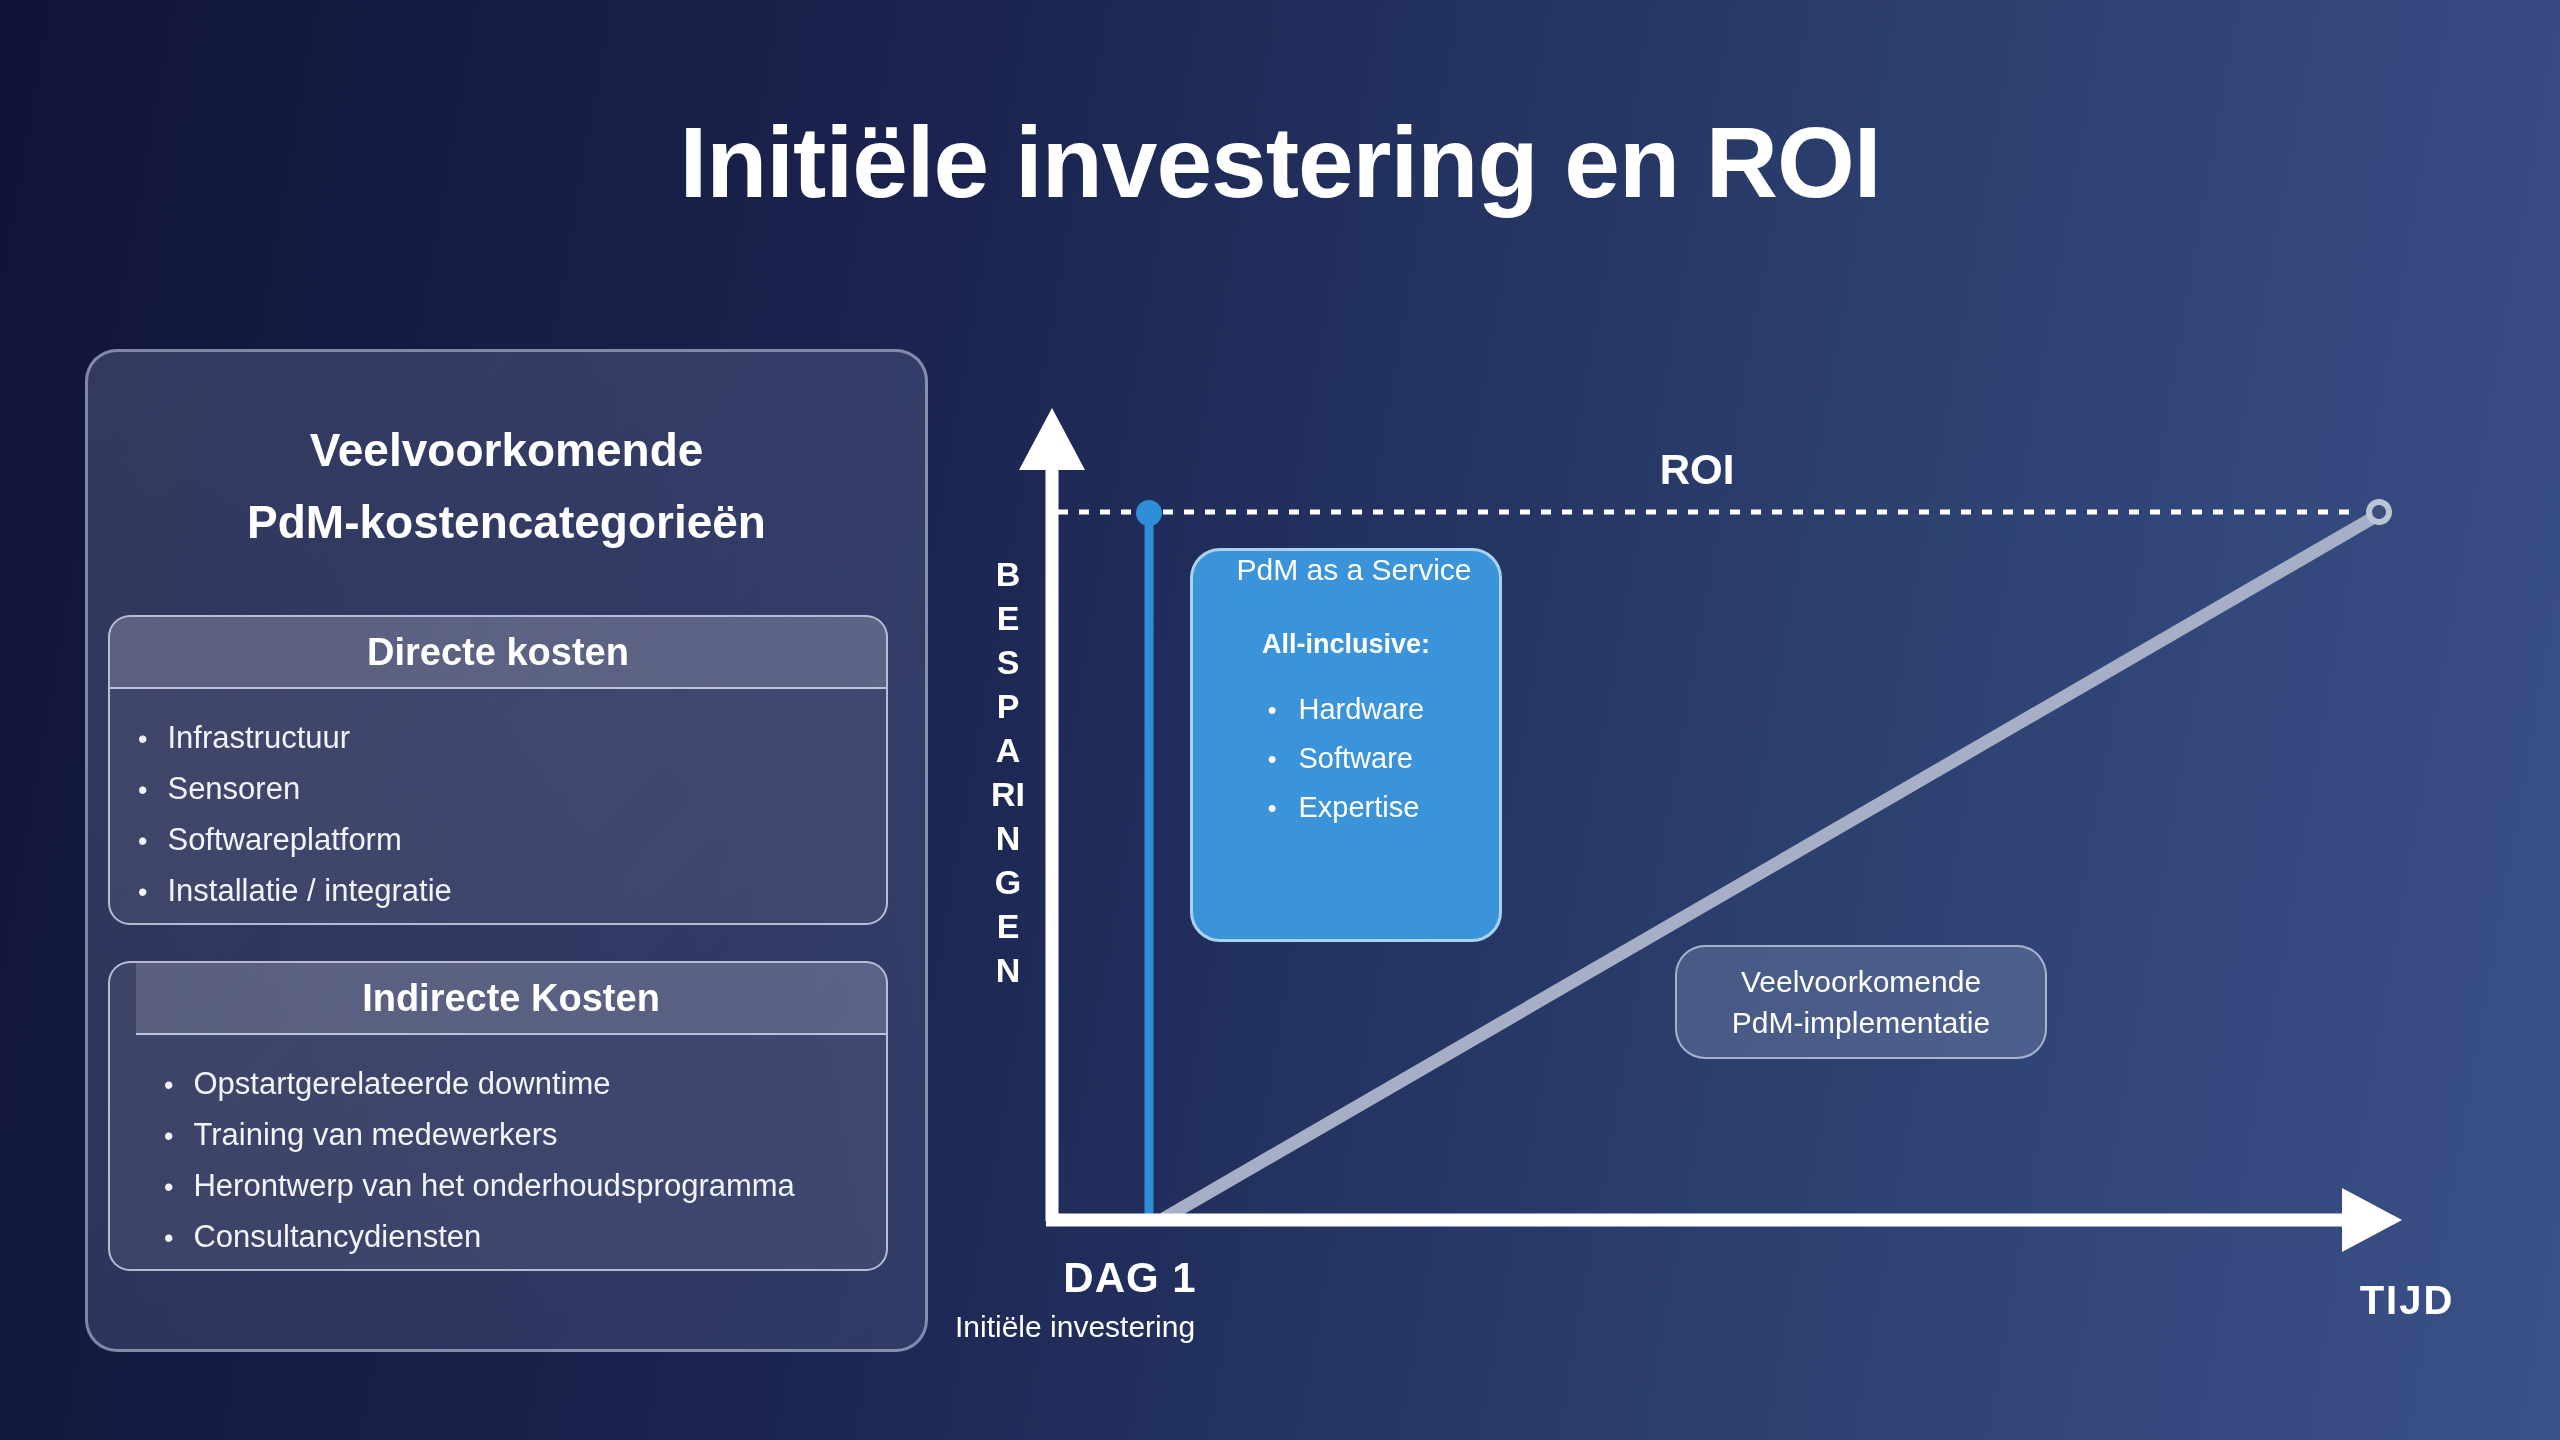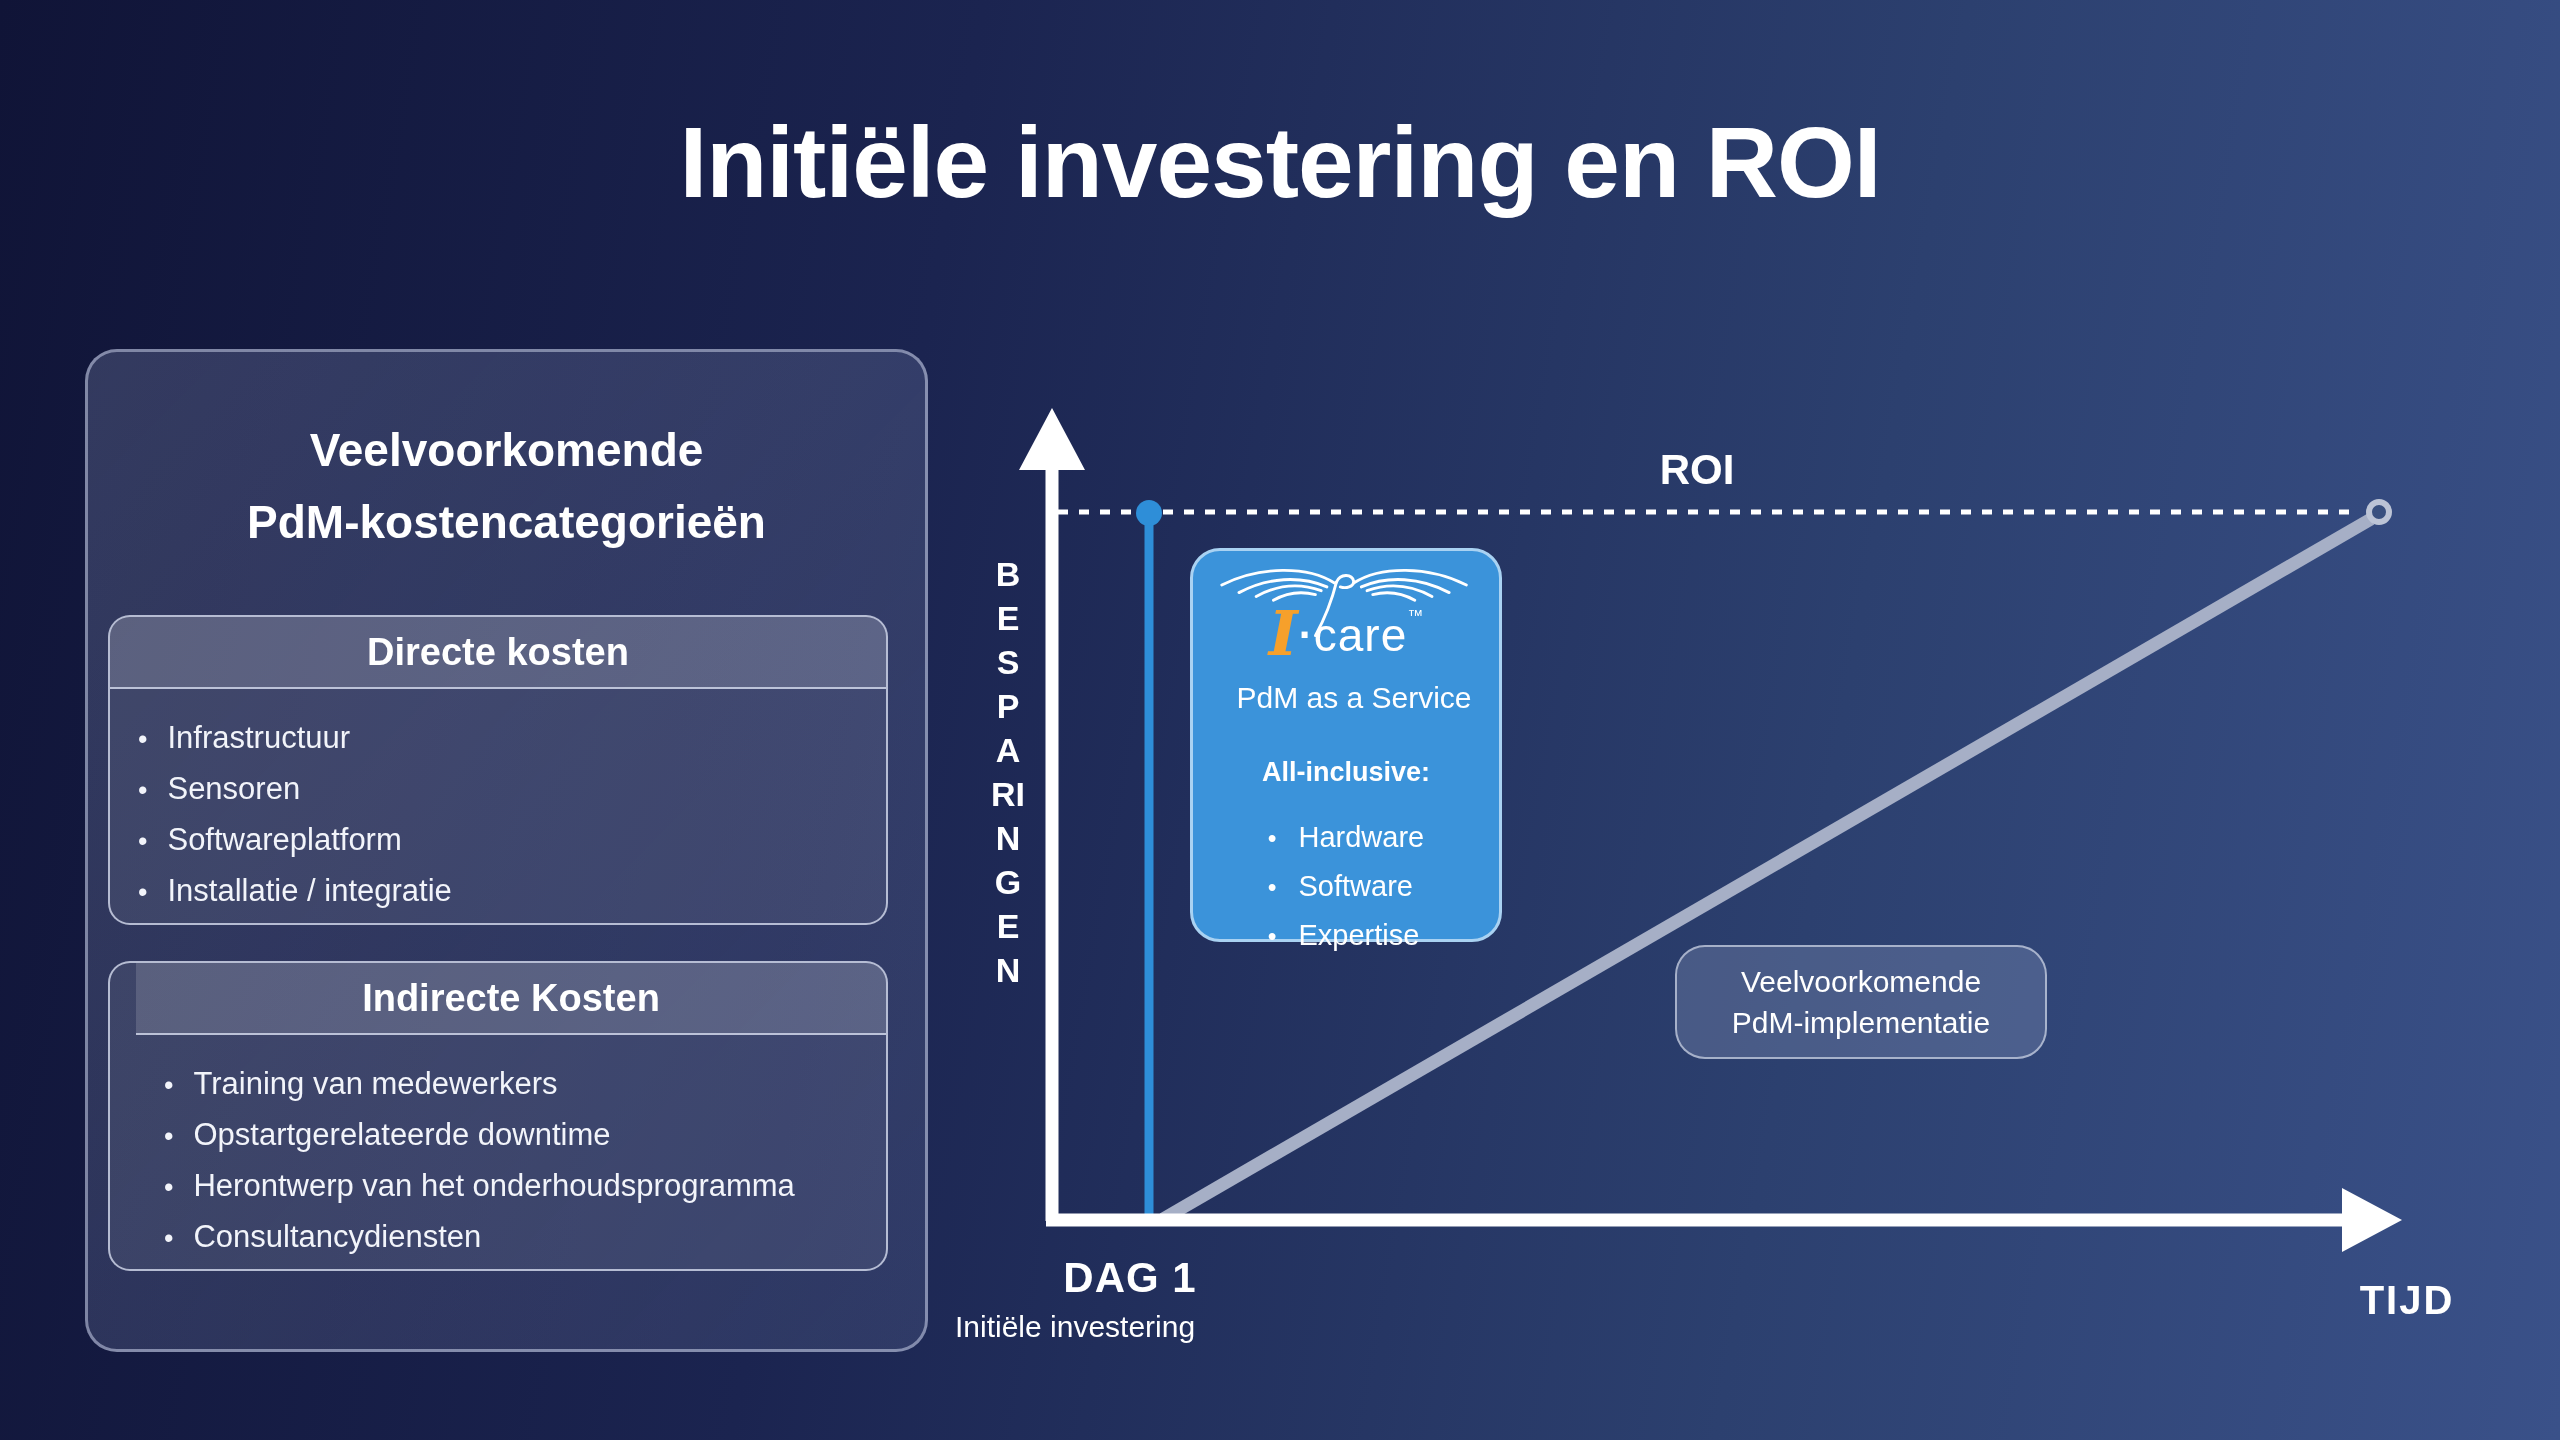--- a/index.html
+++ b/index.html
@@ -103,24 +103,24 @@
             <span>Installatie / integratie</span>
           </li>
         </ul>
     </div>
 
     <div class="cost-section second">
       <div class="cost-section-header">Indirecte Kosten</div>
       <ul class="cost-list">
 
       <li>
-            <span>Training van medewerkers</span>
+            <span>Opstartgerelateerde downtime</span>
           </li>
           <li>
-            <span>Opstartgerelateerde downtime</span>
+            <span>Training van medewerkers</span>
           </li>
           <li>
             <span>Herontwerp van het onderhoudsprogramma</span>
           </li>
           <li>
             <span>Consultancydiensten</span>
           </li>
         </ul>
     </div>
   </div>
@@ -137,37 +137,20 @@
     <polygon points="2402,1220 2342,1188 2342,1252" fill="#ffffff"></polygon>
   </svg>
 
   <div class="y-axis-label">BESPARINGEN</div>
   <div class="roi-label">ROI</div>
   <div class="x-origin-label">DAG 1</div>
   <div class="x-origin-sublabel">Initiële investering</div>
   <div class="x-axis-label">TIJD</div>
 
   <div class="service-card">
-    <div class="service-logo">
-      <svg viewBox="0 0 320 90" fill="none" stroke="#ffffff" stroke-width="3" stroke-linecap="round">
-        <path d="M150 20 C146 36 140 54 128 76"></path>
-        <path d="M150 20 C154 11 166 11 168 19 C168 25 160 27 154 25"></path>
-        <path d="M148 21 C120 3 70 3 30 23"></path>
-        <path d="M140 25 C112 13 78 15 48 31"></path>
-        <path d="M134 29 C112 21 88 23 66 35"></path>
-        <path d="M128 33 C112 29 98 31 84 39"></path>
-        <path d="M168 21 C196 3 246 3 286 23"></path>
-        <path d="M176 25 C204 13 238 15 268 31"></path>
-        <path d="M182 29 C204 21 228 23 250 35"></path>
-        <path d="M188 33 C204 29 218 31 232 39"></path>
-      </svg>
-      <div class="brand-row">
-        <span class="brand-i">I</span><span class="brand-dot">·</span><span class="brand-name">care</span><span class="brand-tm">™</span>
-      </div>
-    </div>
     <div class="service-subtitle">PdM as a Service</div>
     <div class="service-heading">All-inclusive:</div>
     <ul class="service-list">
 
     <li>
           <span>Hardware</span>
         </li>
         <li>
           <span>Software</span>
         </li>

